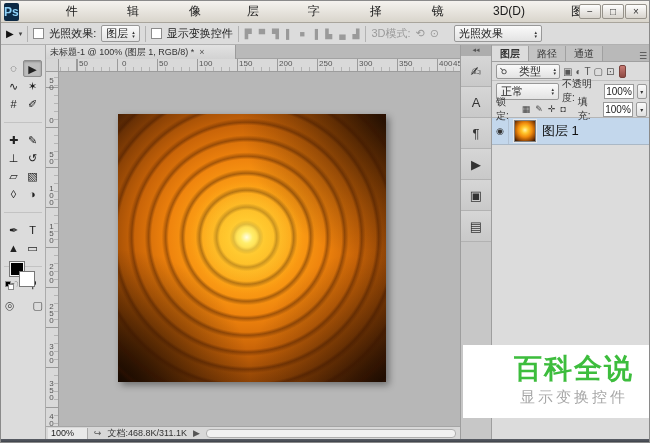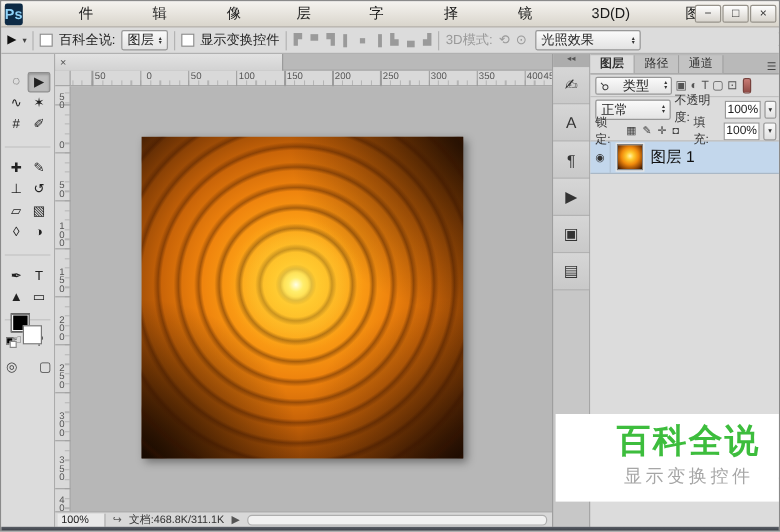--- a/index.html
+++ b/index.html
@@ -25,21 +25,21 @@
   .tool-preview { font-size:10px; color:#111; }
   .caret { font-size:7px; color:#444; }
   .checkbox { width:11px; height:11px; background:#fff; border:1px solid #8b8b8b; flex:none; }
   .dd { display:inline-flex; align-items:center; gap:4px; background:linear-gradient(#fafafa,#e3e3e3);
     border:1px solid #989898; border-radius:2px; padding:1px 4px; height:17px; font-size:11px; }
   .ud { display:inline-flex; flex-direction:column; line-height:4px; font-size:5px; color:#333; }
   .ud::before { content:"▴"; } .ud::after { content:"▾"; }
   .al-icon { font-size:9px; color:#9a9a9a; padding:0 1px; }
   .disabled-label { color:#9a9a9a; }
   .opt-icon { font-size:11px; color:#9a9a9a; }
-  #workspace-dd { margin-left:2px; width:88px; justify-content:space-between; }
+  #workspace-dd { margin-left:10px; width:88px; justify-content:space-between; }
 
   
   #leftbar { position:absolute; left:0; top:44px; width:45px; height:394px; background:#dcdcdc;
     border-right:1px solid #ababab; }
   #tools { position:absolute; left:3px; top:14px; width:40px; display:grid;
     grid-template-columns:19px 19px; grid-auto-rows:18px; justify-items:center; align-items:center; }
   .tool { width:19px; height:17px; text-align:center; line-height:17px; font-size:11px; color:#222; border-radius:2px; }
   .tool.selected { background:#bdbdbd; border:1px solid #8d8d8d; box-shadow:inset 0 1px 2px rgba(0,0,0,.25); }
   .tool-gap { grid-column:1 / span 2; height:4px; border-bottom:1px solid #c3c3c3; width:38px; margin-bottom:3px; }
   #swatches { position:absolute; left:6px; top:216px; width:34px; height:30px; }
@@ -154,21 +154,21 @@
       <div class="win-btn">□</div>
       <div class="win-btn">×</div>
     </div>
   </div>
 
   <div id="optionsbar">
     <span class="tool-preview">▶</span>
     <span class="caret">▾</span>
     <span class="vsep"></span>
     <span class="checkbox"></span>
-    <span>百科全说:</span>
+    <span>光照效果:</span>
     <span class="dd">
         <span>图层</span>
         <span class="ud"></span>
       </span>
     <span class="vsep"></span>
     <span class="checkbox"></span>
     <span>显示变换控件</span>
     <span class="vsep"></span>
     <span class="al-icon">▛</span>
     <span class="al-icon">▀</span>
@@ -224,20 +224,21 @@
       <div id="bg-swatch"></div>
     </div>
     <div id="mode-icons">
       <span class="mode-icon">◎</span>
       <span class="mode-icon">▢</span>
     </div>
   </div>
 
   <div id="tabbar">
     <div id="doc-tab">
+      <span id="doc-tab-title">未标题-1 @ 100% (图层 1, RGB/8) *</span>
       <span id="doc-tab-close">×</span>
     </div>
   </div>
 
   <div id="ruler-corner"></div>
   <div id="hruler">
     <span class="hlabel" style="left:20px">50</span>
     <span class="hlabel" style="left:63px">0</span>
     <span class="hlabel" style="left:100px">50</span>
     <span class="hlabel" style="left:140px">100</span>

